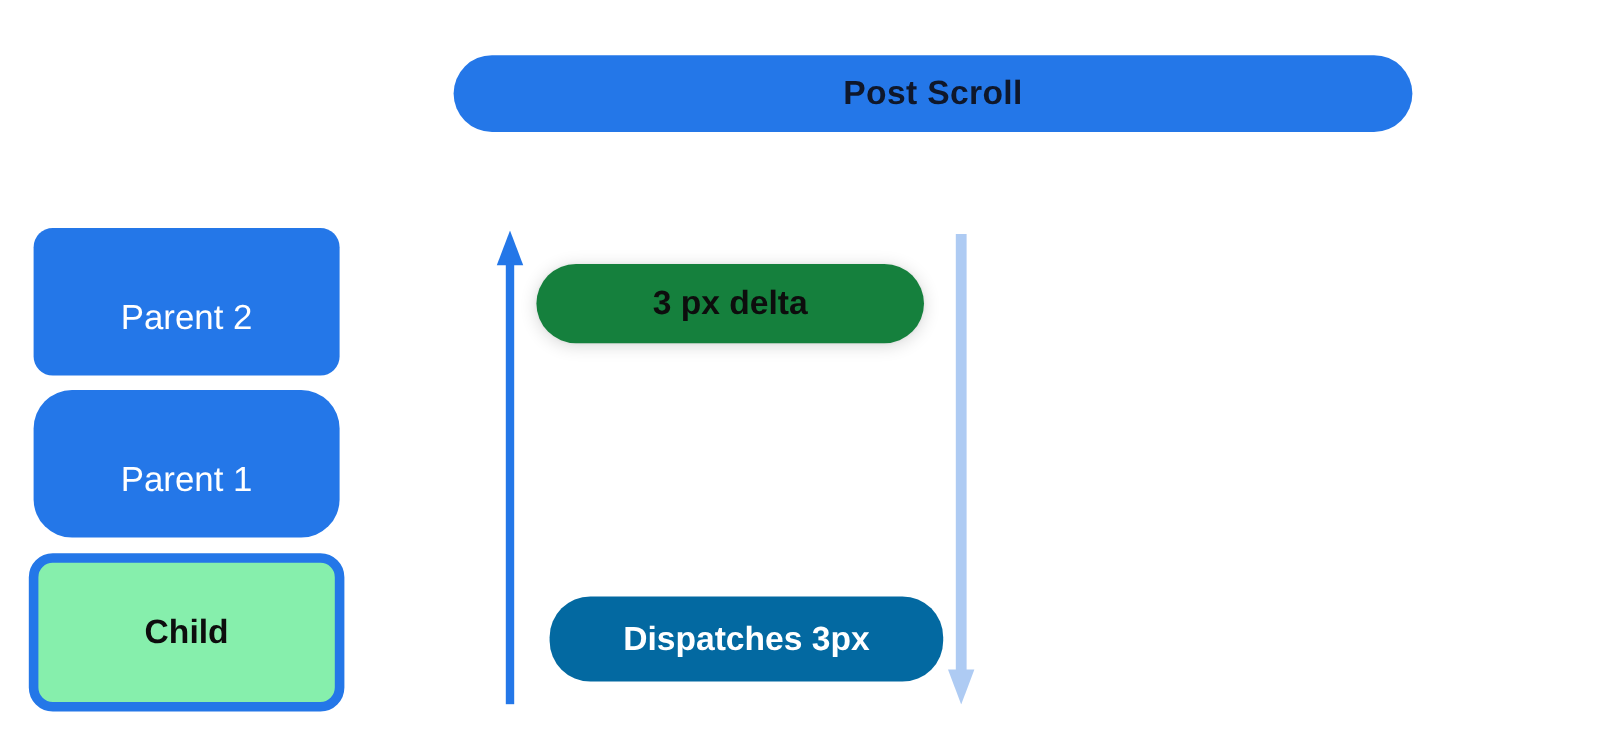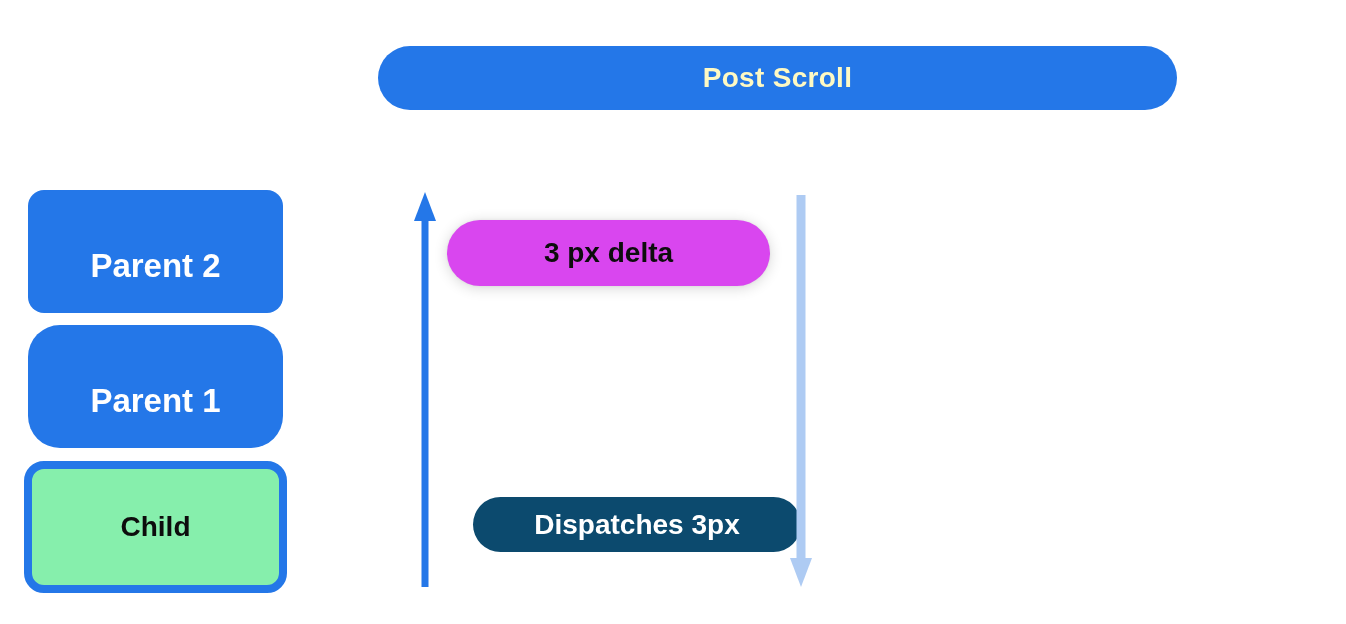--- a/index.html
+++ b/index.html
@@ -22,21 +22,21 @@
     top: 46px;
     width: 799px;
     height: 64px;
     background: #2477e8;
     border-radius: 32px;
     display: flex;
     align-items: center;
     justify-content: center;
   }
   .banner span {
-    color: #fef9c3;
+    color: #0f172a;
     font-size: 28px;
     font-weight: 700;
     letter-spacing: 0.3px;
   }
   
   .box {
     position: absolute;
     box-sizing: border-box;
     display: flex;
     align-items: center;
@@ -44,22 +44,22 @@
     border-radius: 16px;
   }
   .box.filled {
     left: 28px;
     width: 255px;
     height: 123px;
     background: #2477e8;
   }
   .box.filled span {
     color: #ffffff;
-    font-size: 33px;
-    font-weight: 700;
+    font-size: 29px;
+    font-weight: 400;
     margin-top: 28px;
   }
   .box-parent2 { top: 190px; }
   .box-parent1 { top: 325px; border-radius: 32px; }
   .box.outlined {
     left: 24px;
     top: 461px;
     width: 263px;
     height: 132px;
     background: #86efac;
@@ -84,34 +84,34 @@
     display: flex;
     align-items: center;
     justify-content: center;
     border-radius: 34px;
   }
   .pill-delta {
     left: 447px;
     top: 220px;
     width: 323px;
     height: 66px;
-    background: #d946ef;
+    background: #15803d;
     box-shadow: 0 2px 14px rgba(0,0,0,0.16), 0 0 3px rgba(0,0,0,0.06);
   }
   .pill-delta span {
     color: #0d0d0d;
     font-size: 28px;
     font-weight: 600;
   }
   .pill-dispatch {
-    left: 473px;
+    left: 458px;
     top: 497px;
     width: 328px;
-    height: 55px;
-    background: #0c4a6e;
+    height: 71px;
+    background: #0369a1;
   }
   .pill-dispatch span {
     color: #ffffff;
     font-size: 28px;
     font-weight: 700;
   }
 </style>
 </head>
 <body>
 

